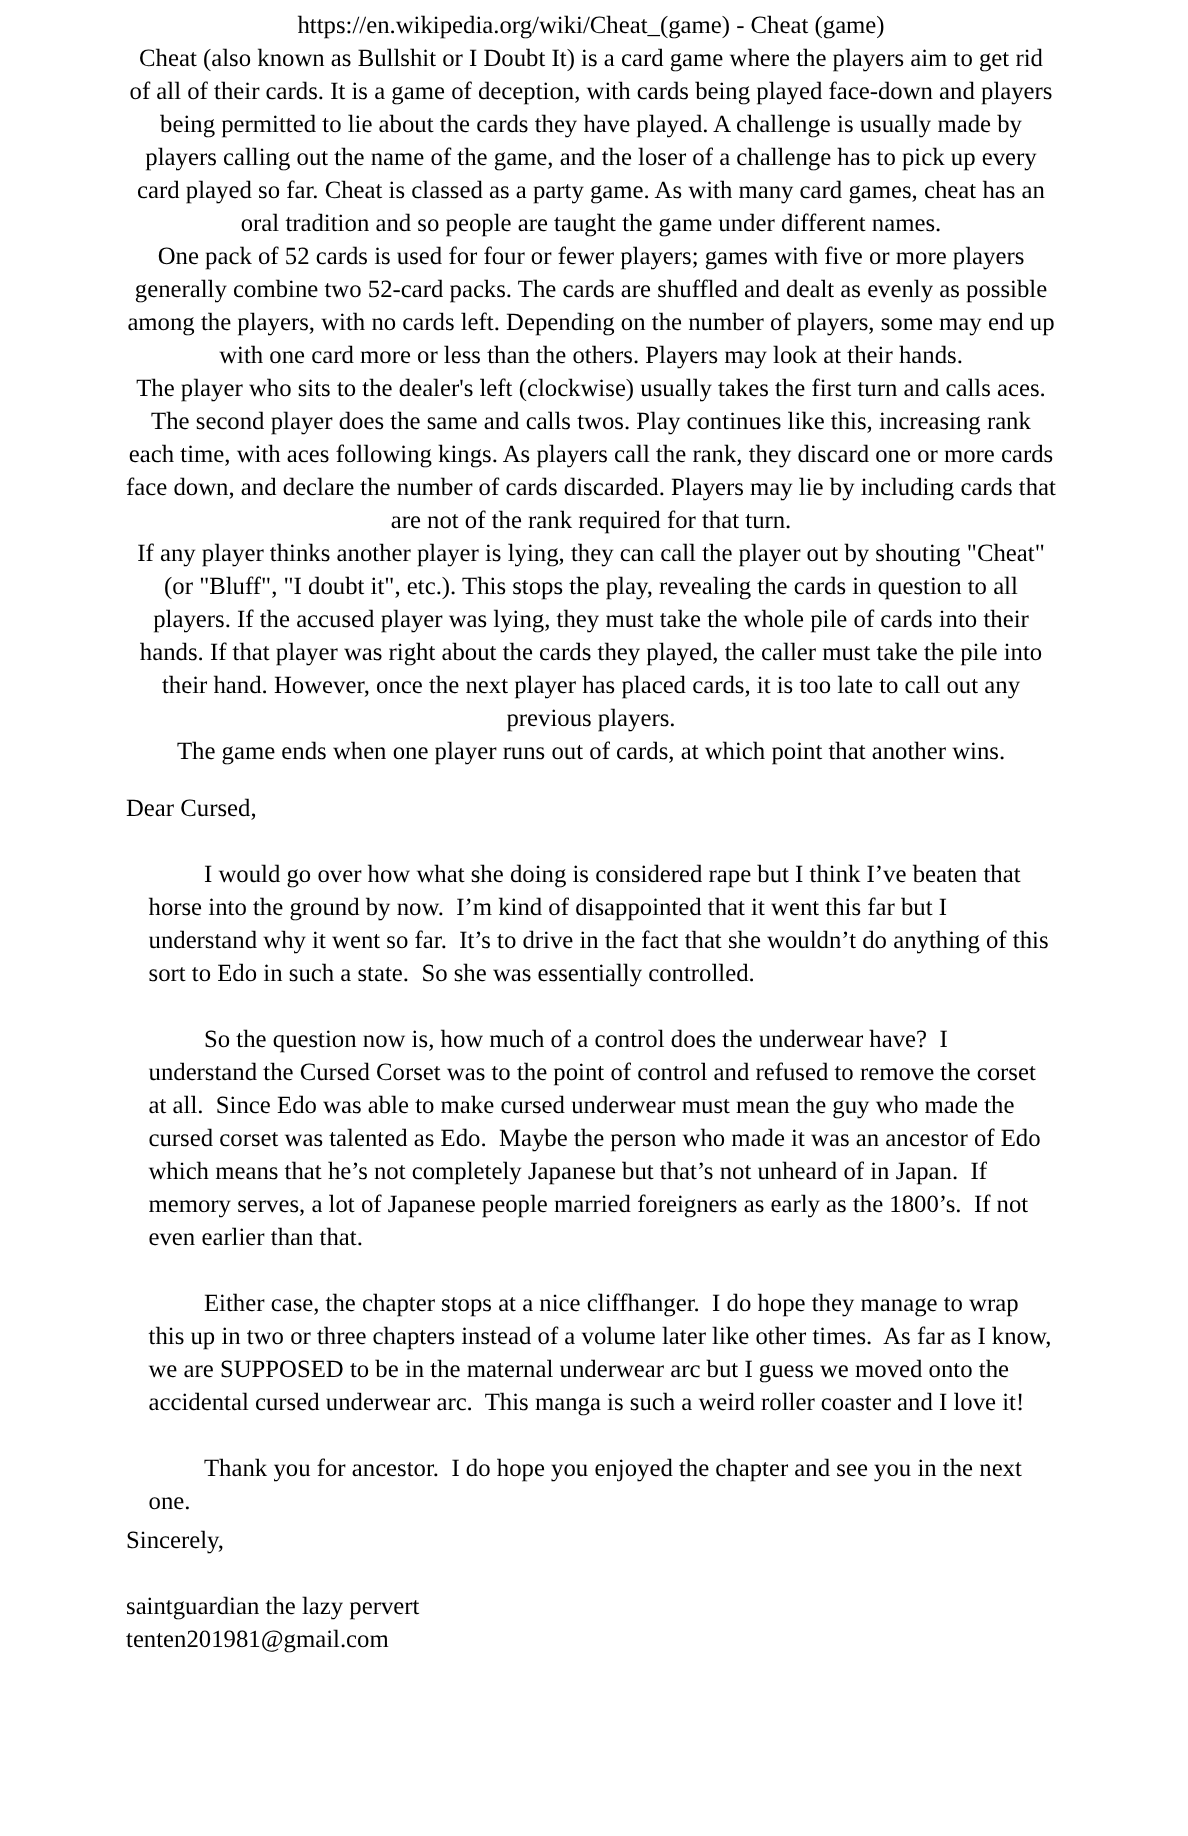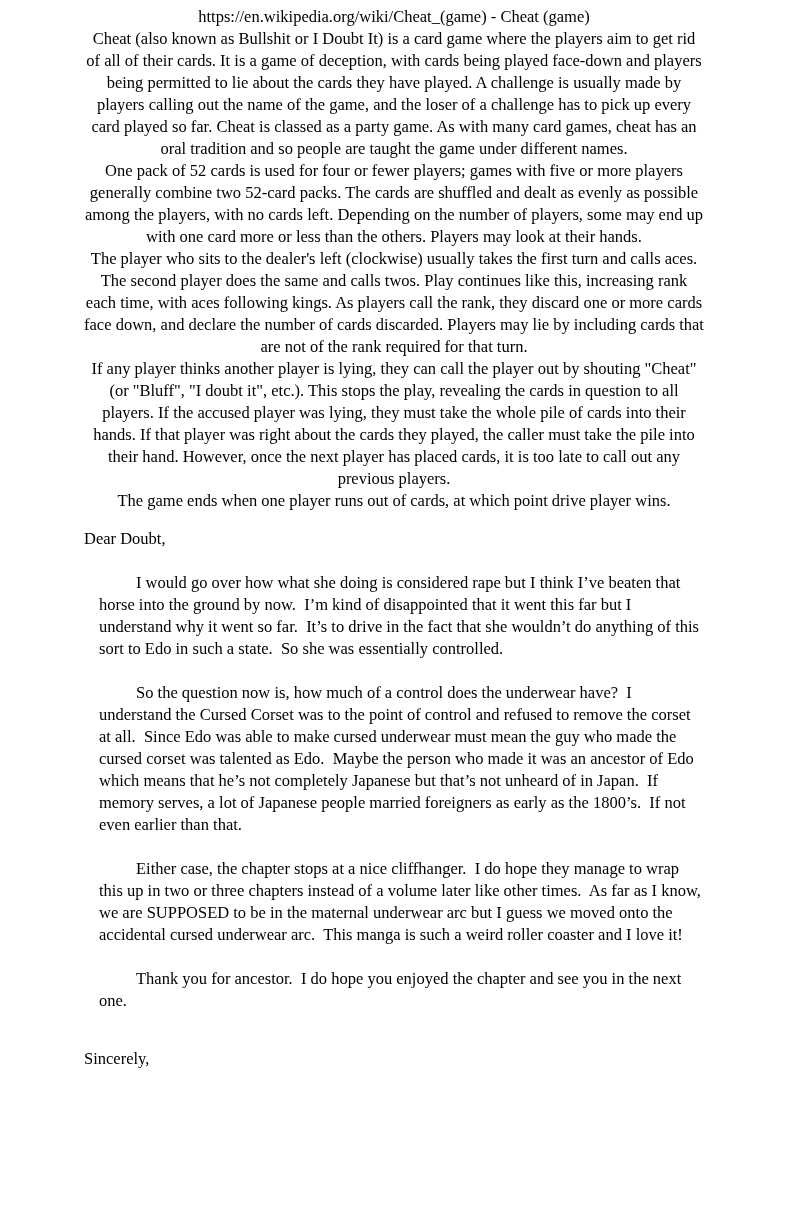--- a/index.html
+++ b/index.html
@@ -30,45 +30,49 @@
   }
   .letter-salutation {
     margin: 0;
   }
   .letter-para {
     margin: 22px 0 0 15px;
     text-indent: 37px;
     white-space: pre-wrap;
   }
   .letter-closing {
-    margin: 36px 0 0 0;
+    margin: 4px 0 0 0;
   }
   .signature-block {
     margin: 22px 0 0 0;
   }
   .signature-line {
     margin: 0;
   }
 </style>
 </head>
 <body>
 
 <div class="page">
 
   <div class="wiki-block">
     <p class="wiki-line">https://en.wikipedia.org/wiki/Cheat_(game) - Cheat (game)</p>
     <p class="wiki-para">Cheat (also known as Bullshit or I Doubt It) is a card game where the players aim to get rid of all of their cards. It is a game of deception, with cards being played face-down and players being permitted to lie about the cards they have played. A challenge is usually made by players calling out the name of the game, and the loser of a challenge has to pick up every card played so far. Cheat is classed as a party game. As with many card games, cheat has an oral tradition and so people are taught the game under different names.</p>
     <p class="wiki-para">One pack of 52 cards is used for four or fewer players; games with five or more players generally combine two 52-card packs. The cards are shuffled and dealt as evenly as possible among the players, with no cards left. Depending on the number of players, some may end up with one card more or less than the others. Players may look at their hands.</p>
     <p class="wiki-para">The player who sits to the dealer's left (clockwise) usually takes the first turn and calls aces. The second player does the same and calls twos. Play continues like this, increasing rank each time, with aces following kings. As players call the rank, they discard one or more cards face down, and declare the number of cards discarded. Players may lie by including cards that are not of the rank required for that turn.</p>
     <p class="wiki-para">If any player thinks another player is lying, they can call the player out by shouting "Cheat" (or "Bluff", "I doubt it", etc.). This stops the play, revealing the cards in question to all players. If the accused player was lying, they must take the whole pile of cards into their hands. If that player was right about the cards they played, the caller must take the pile into their hand. However, once the next player has placed cards, it is too late to call out any previous players.</p>
-    <p class="wiki-para">The game ends when one player runs out of cards, at which point drive player wins.</p>
+    <p class="wiki-para">The game ends when one player runs out of cards, at which point that another wins.</p>
   </div>
 
   <div class="letter-block">
-    <p class="letter-salutation">Dear Doubt,</p>
+    <p class="letter-salutation">Dear Cursed,</p>
     <p class="letter-para">I would go over how what she doing is considered rape but I think I’ve beaten that horse into the ground by now.  I’m kind of disappointed that it went this far but I understand why it went so far.  It’s to drive in the fact that she wouldn’t do anything of this sort to Edo in such a state.  So she was essentially controlled.</p>
     <p class="letter-para">So the question now is, how much of a control does the underwear have?  I understand the Cursed Corset was to the point of control and refused to remove the corset at all.  Since Edo was able to make cursed underwear must mean the guy who made the cursed corset was talented as Edo.  Maybe the person who made it was an ancestor of Edo which means that he’s not completely Japanese but that’s not unheard of in Japan.  If memory serves, a lot of Japanese people married foreigners as early as the 1800’s.  If not even earlier than that.</p>
     <p class="letter-para">Either case, the chapter stops at a nice cliffhanger.  I do hope they manage to wrap this up in two or three chapters instead of a volume later like other times.  As far as I know, we are SUPPOSED to be in the maternal underwear arc but I guess we moved onto the accidental cursed underwear arc.  This manga is such a weird roller coaster and I love it!</p>
     <p class="letter-para">Thank you for ancestor.  I do hope you enjoyed the chapter and see you in the next one.</p>
     <p class="letter-closing">Sincerely,</p>
+    <div class="signature-block">
+      <p class="signature-line">saintguardian the lazy pervert</p>
+      <p class="signature-line">tenten201981@gmail.com</p>
+    </div>
   </div>
 
 </div>
 
 </body></html>

